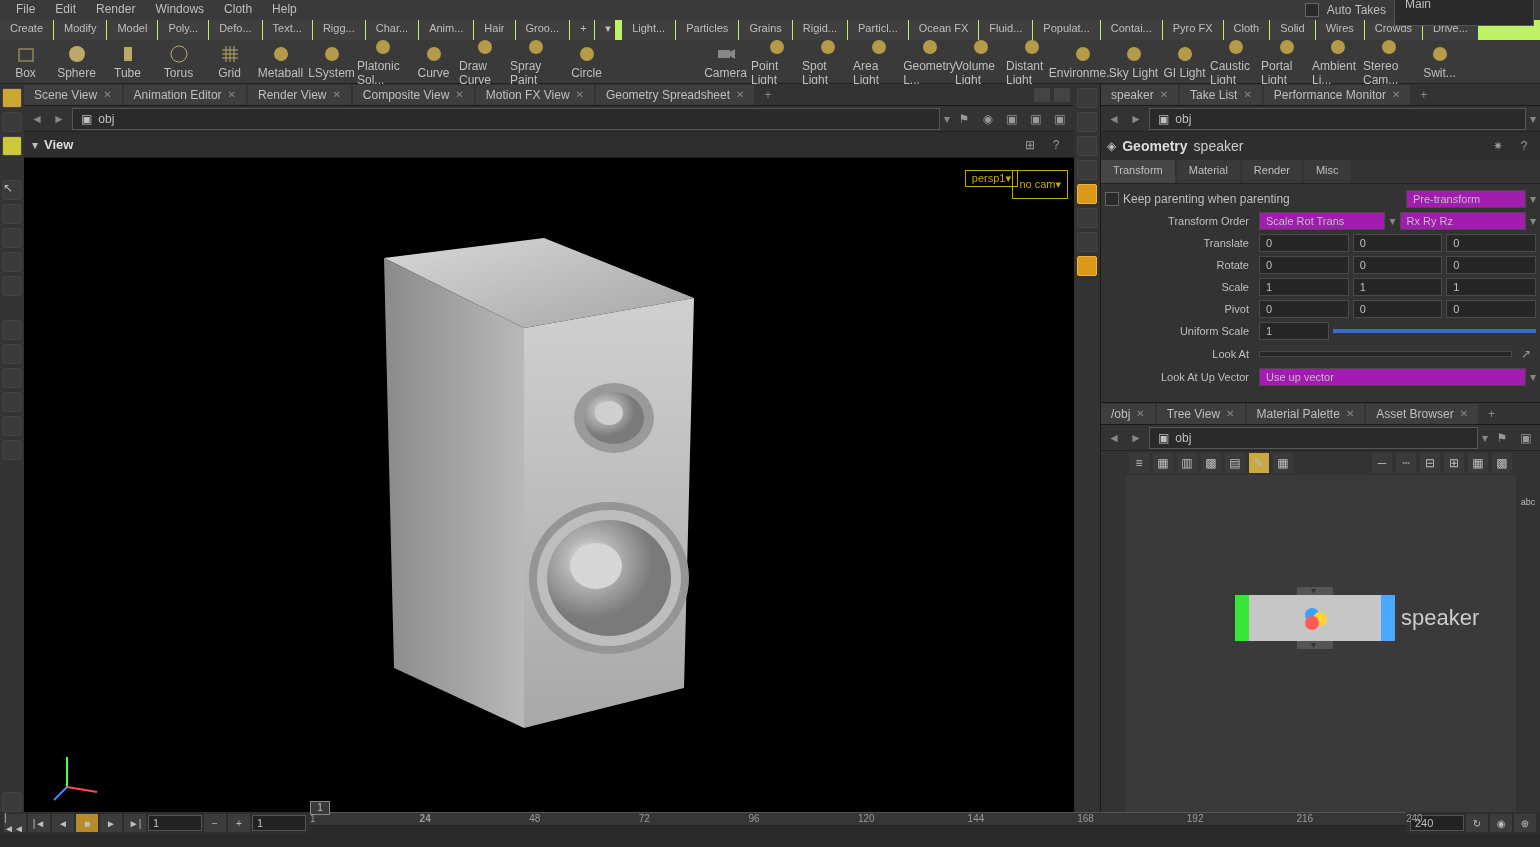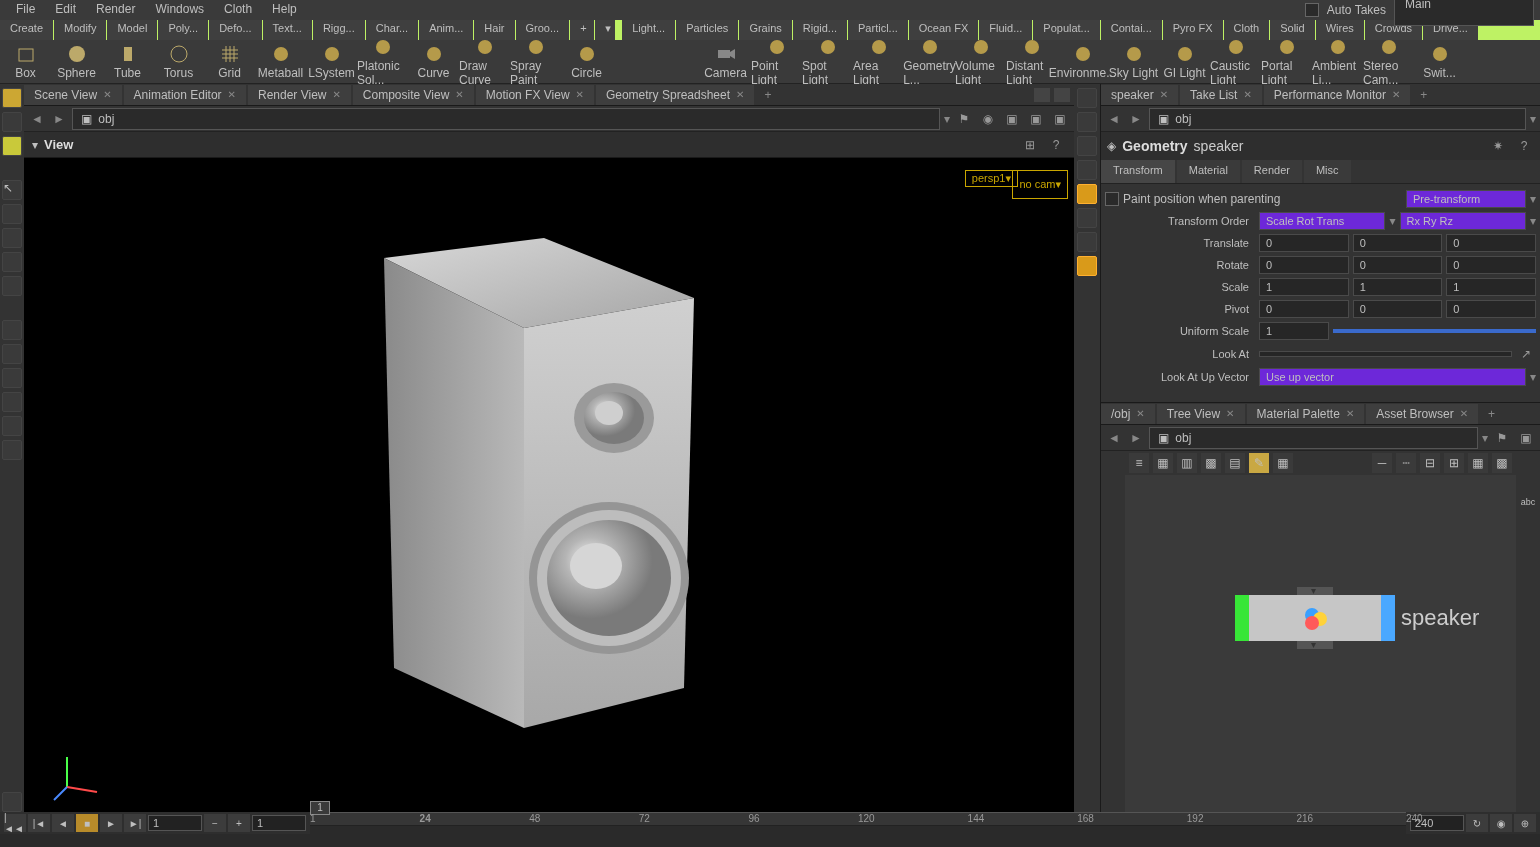--- a/index.html
+++ b/index.html
@@ -63,21 +63,21 @@
 .paramhdr { height:28px; display:flex; align-items:center; padding:0 6px; gap:6px; background:#2e2e2e; }
 .paramhdr .nodetype { font-weight:bold; font-size:14px; color:#ddd; }
 .paramhdr .nodename { font-size:14px; color:#ccc; }
 .paramtabs { height:24px; display:flex; border-bottom:1px solid #222; }
 .paramtabs .t { padding:4px 12px; background:#3a3a3a; margin-right:2px; font-size:11px; }
 .paramtabs .t.act { background:#464646; }
 .paramsheet { padding:6px 4px; display:flex; flex-direction:column; gap:4px; overflow:hidden; }
 .paramrow { display:flex; align-items:center; gap:4px; }
 .paramrow .plabel { width:150px; text-align:right; padding-right:6px; font-size:11px; }
 .paramrow .pfield { flex:1; background:#262626; border:1px solid #4a4a4a; padding:2px 6px; font-size:11px; min-width:0; }
-.paramrow .pfield.dropdown { background:#6d28d9; }
+.paramrow .pfield.dropdown { background:#a21caf; }
 .chk { width:14px; height:14px; border:1px solid #666; background:#2a2a2a; flex-shrink:0; }
 .slider { flex:1; height:4px; background:linear-gradient(to right,#3a6acc,#3a6acc); position:relative; }
 
 
 .netpane { flex:1; display:flex; flex-direction:column; border-top:1px solid #1a1a1a; }
 .nettoolbar { height:24px; display:flex; align-items:center; gap:4px; padding:0 4px; background:#333; }
 .nettoolbar .nbtn { width:20px; height:20px; display:flex; align-items:center; justify-content:center; background:#3a3a3a; }
 .netcanvas { flex:1; background:#3a3a3a; position:relative; }
 .netnode { position:absolute; top:120px; left:110px; display:flex; align-items:center; }
 .nodebox { width:160px; height:46px; background:#c6c6c6; display:flex; align-items:center; }
@@ -557,21 +557,21 @@
     </div>
     <div class="paramtabs">
       <div class="t act">Transform</div>
       <div class="t">Material</div>
       <div class="t">Render</div>
       <div class="t">Misc</div>
     </div>
     <div class="paramsheet" style="height:218px;">
       <div class="paramrow">
         <div class="chk"></div>
-        <span style="flex:1;">Paint position when parenting</span>
+        <span style="flex:1;">Keep parenting when parenting</span>
         <div class="pfield dropdown" style="flex:0 0 120px;">Pre-transform</div>
         <span style="color:#888">▾</span>
       </div>
       <div class="paramrow">
         <span class="plabel">Transform Order</span>
         <div class="pfield dropdown">Scale Rot Trans</div>
           <span style="color:#888">▾</span>
         <div class="pfield dropdown">Rx Ry Rz</div>
           <span style="color:#888">▾</span>
       </div>

